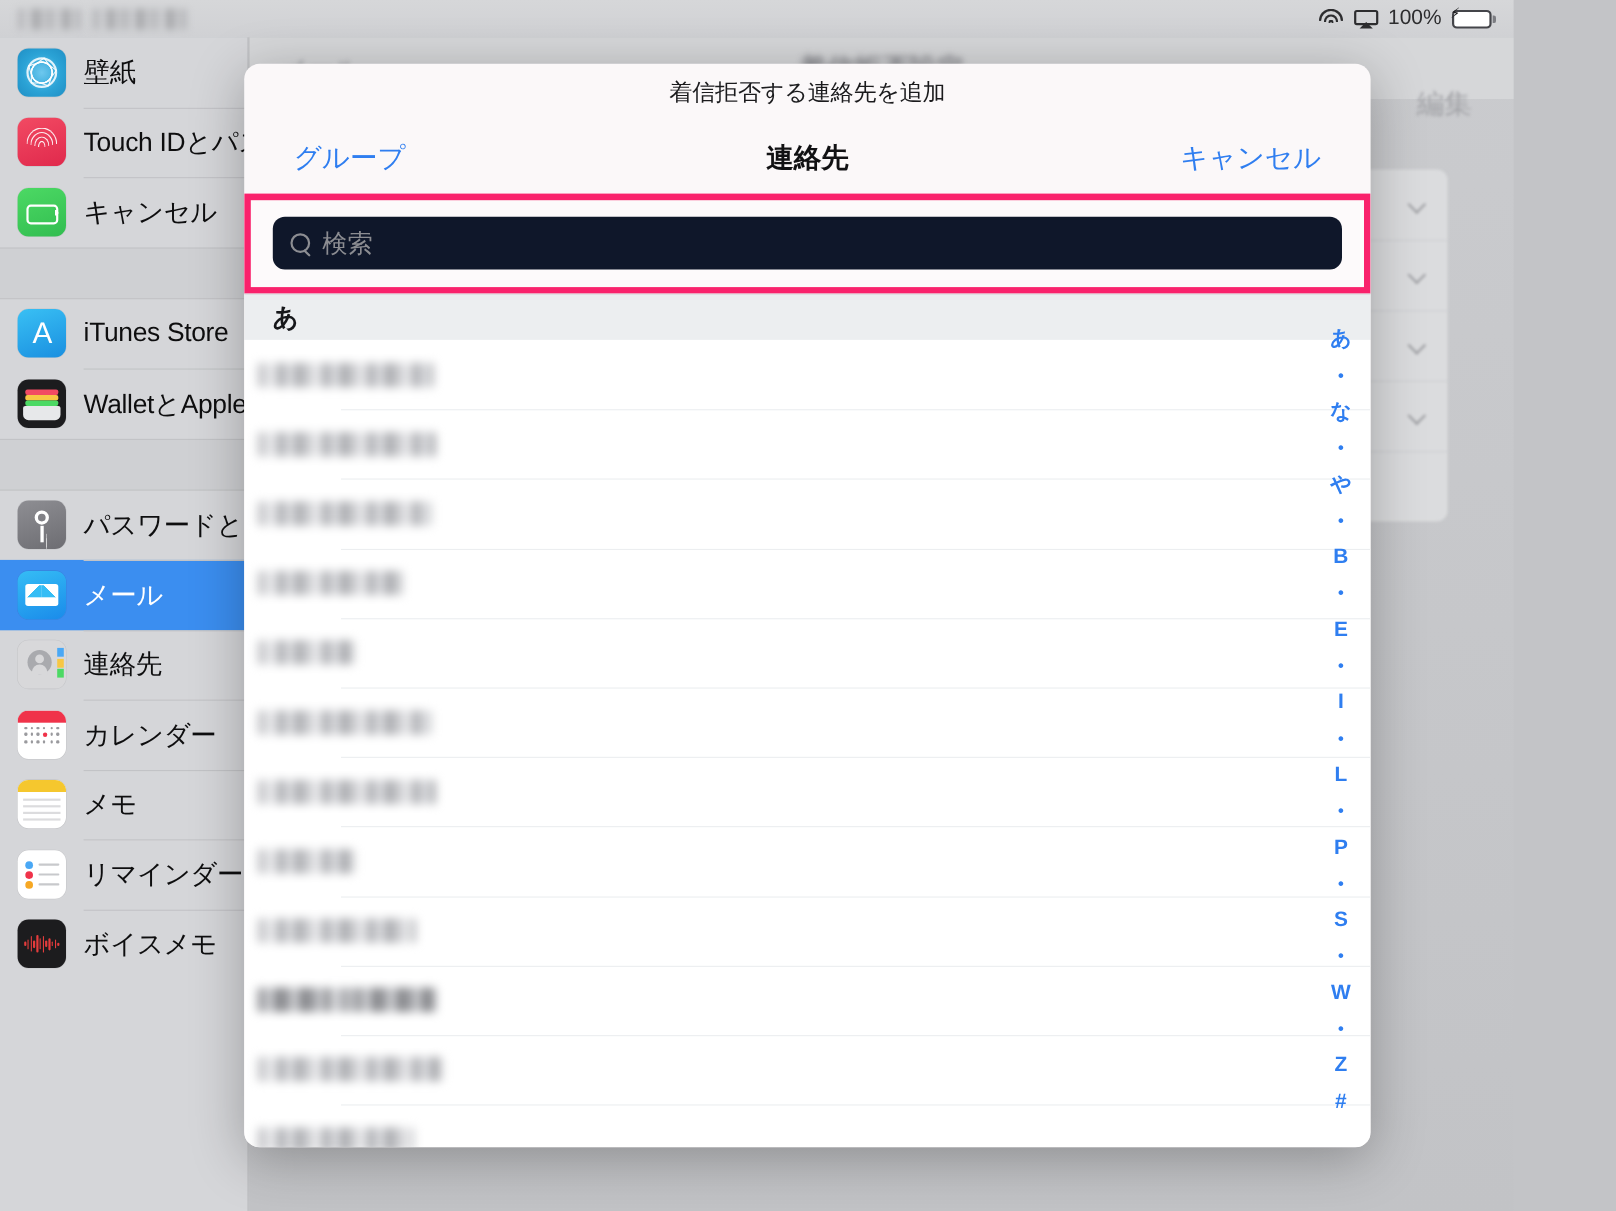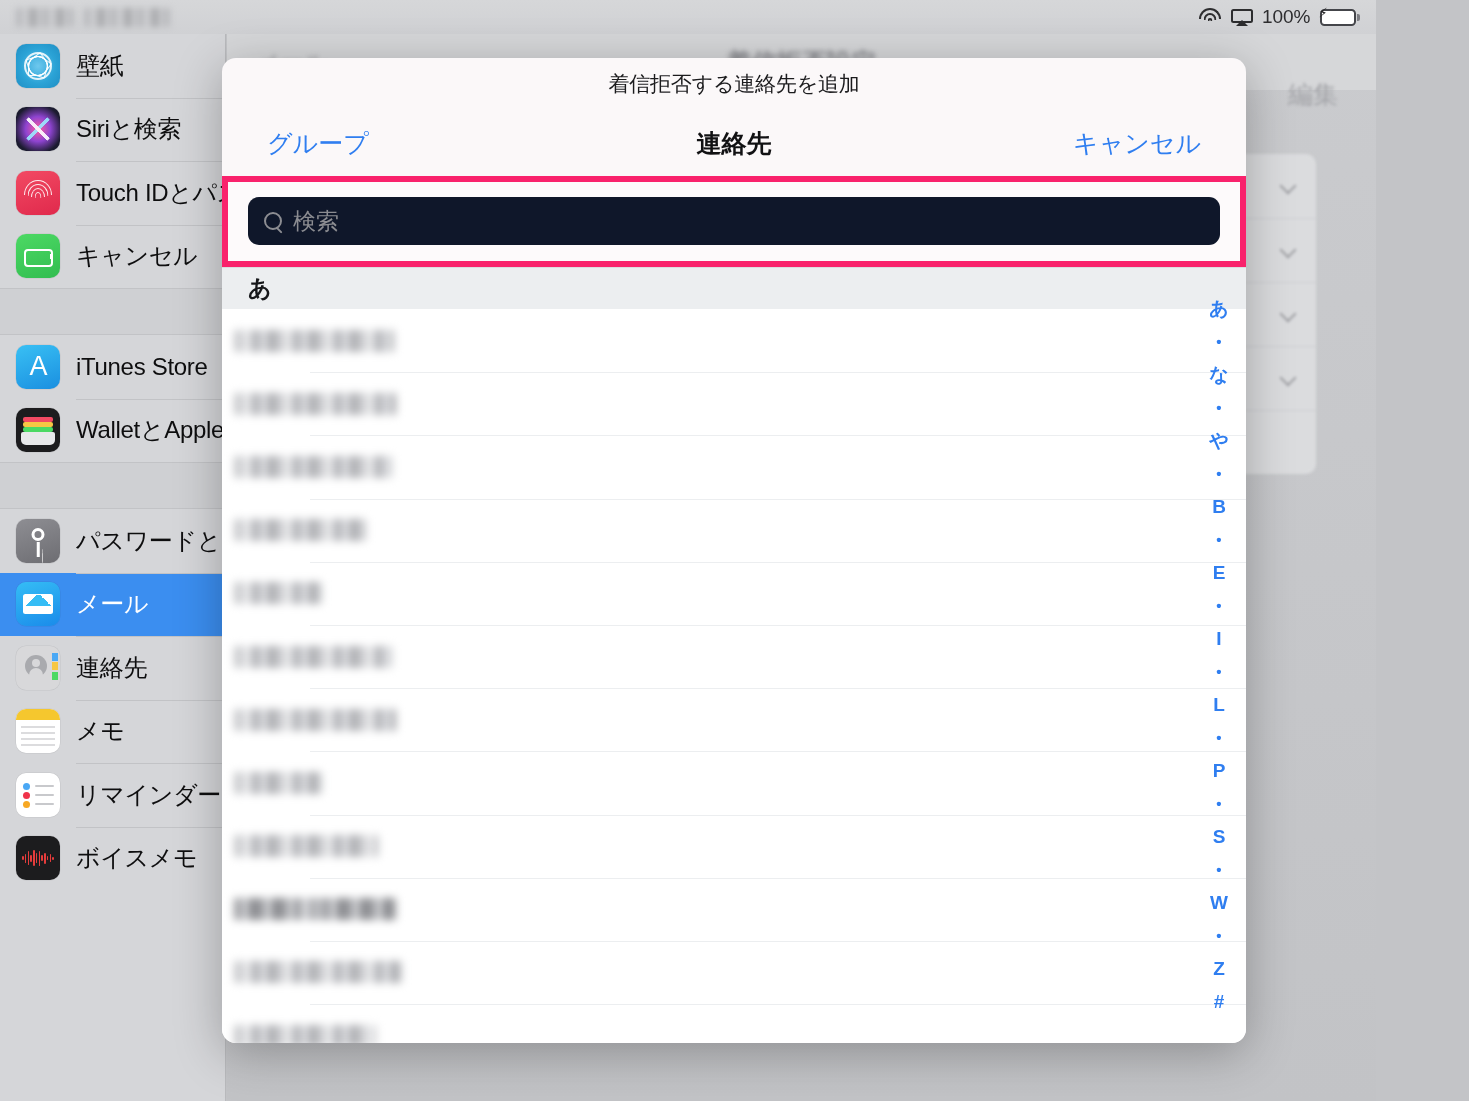--- a/index.html
+++ b/index.html
@@ -226,24 +226,20 @@
               <span style="transform:rotate(0deg)"></span>
               <span style="transform:rotate(72deg)"></span>
               <span style="transform:rotate(144deg)"></span>
               <span style="transform:rotate(216deg)"></span>
               <span style="transform:rotate(288deg)"></span>
             </span>
           </span>
         <span class="sb-label">壁紙</span>
       </div>
       <div class="sb-row">
-        <span class="sb-ico ic-siri"></span>
-        <span class="sb-label">Siriと検索</span>
-      </div>
-      <div class="sb-row">
         <span class="sb-ico ic-touch">
             <span class="fp">
               <i></i>
               <i></i>
               <i></i>
               <i></i>
             </span>
           </span>
         <span class="sb-label">Touch IDとパスコード</span>
       </div>
@@ -286,20 +282,46 @@
       <div class="sb-row">
         <span class="sb-ico ic-contacts">
             <span class="av"></span>
             <span class="tabs">
               <i></i>
               <i></i>
               <i></i>
             </span>
           </span>
         <span class="sb-label">連絡先</span>
+      </div>
+      <div class="sb-row">
+        <span class="sb-ico ic-cal">
+            <span class="top"></span>
+            <span class="dots">
+              <i></i>
+              <i></i>
+              <i></i>
+              <i></i>
+              <i></i>
+              <i></i>
+              <i></i>
+              <i></i>
+              <i></i>
+              <i class="red"></i>
+              <i></i>
+              <i></i>
+              <i></i>
+              <i></i>
+              <i></i>
+              <i></i>
+              <i></i>
+              <i></i>
+            </span>
+          </span>
+        <span class="sb-label">カレンダー</span>
       </div>
       <div class="sb-row">
         <span class="sb-ico ic-notes">
             <span class="top"></span>
             <span class="line" style="top:17px"></span>
             <span class="line" style="top:23px"></span>
             <span class="line" style="top:29px"></span>
             <span class="line" style="top:35px"></span>
           </span>
         <span class="sb-label">メモ</span>

